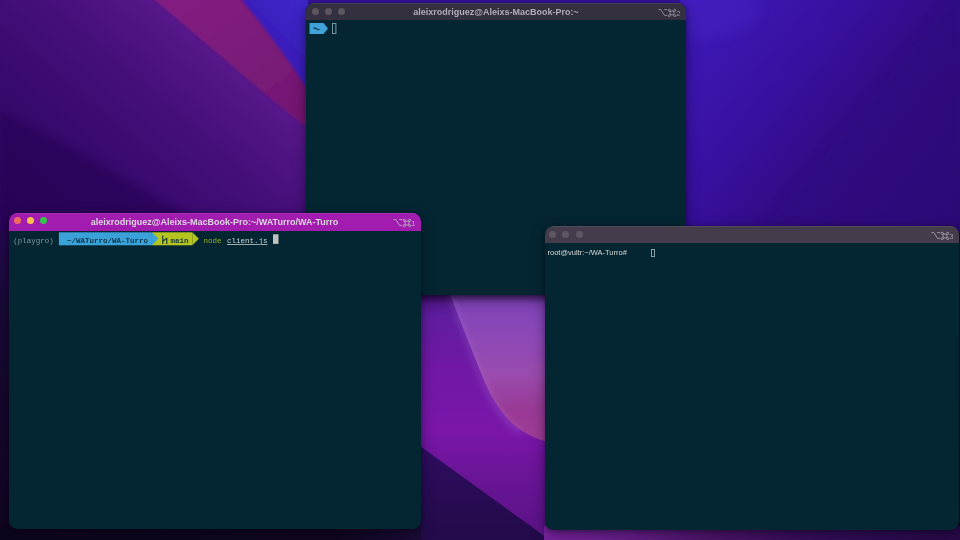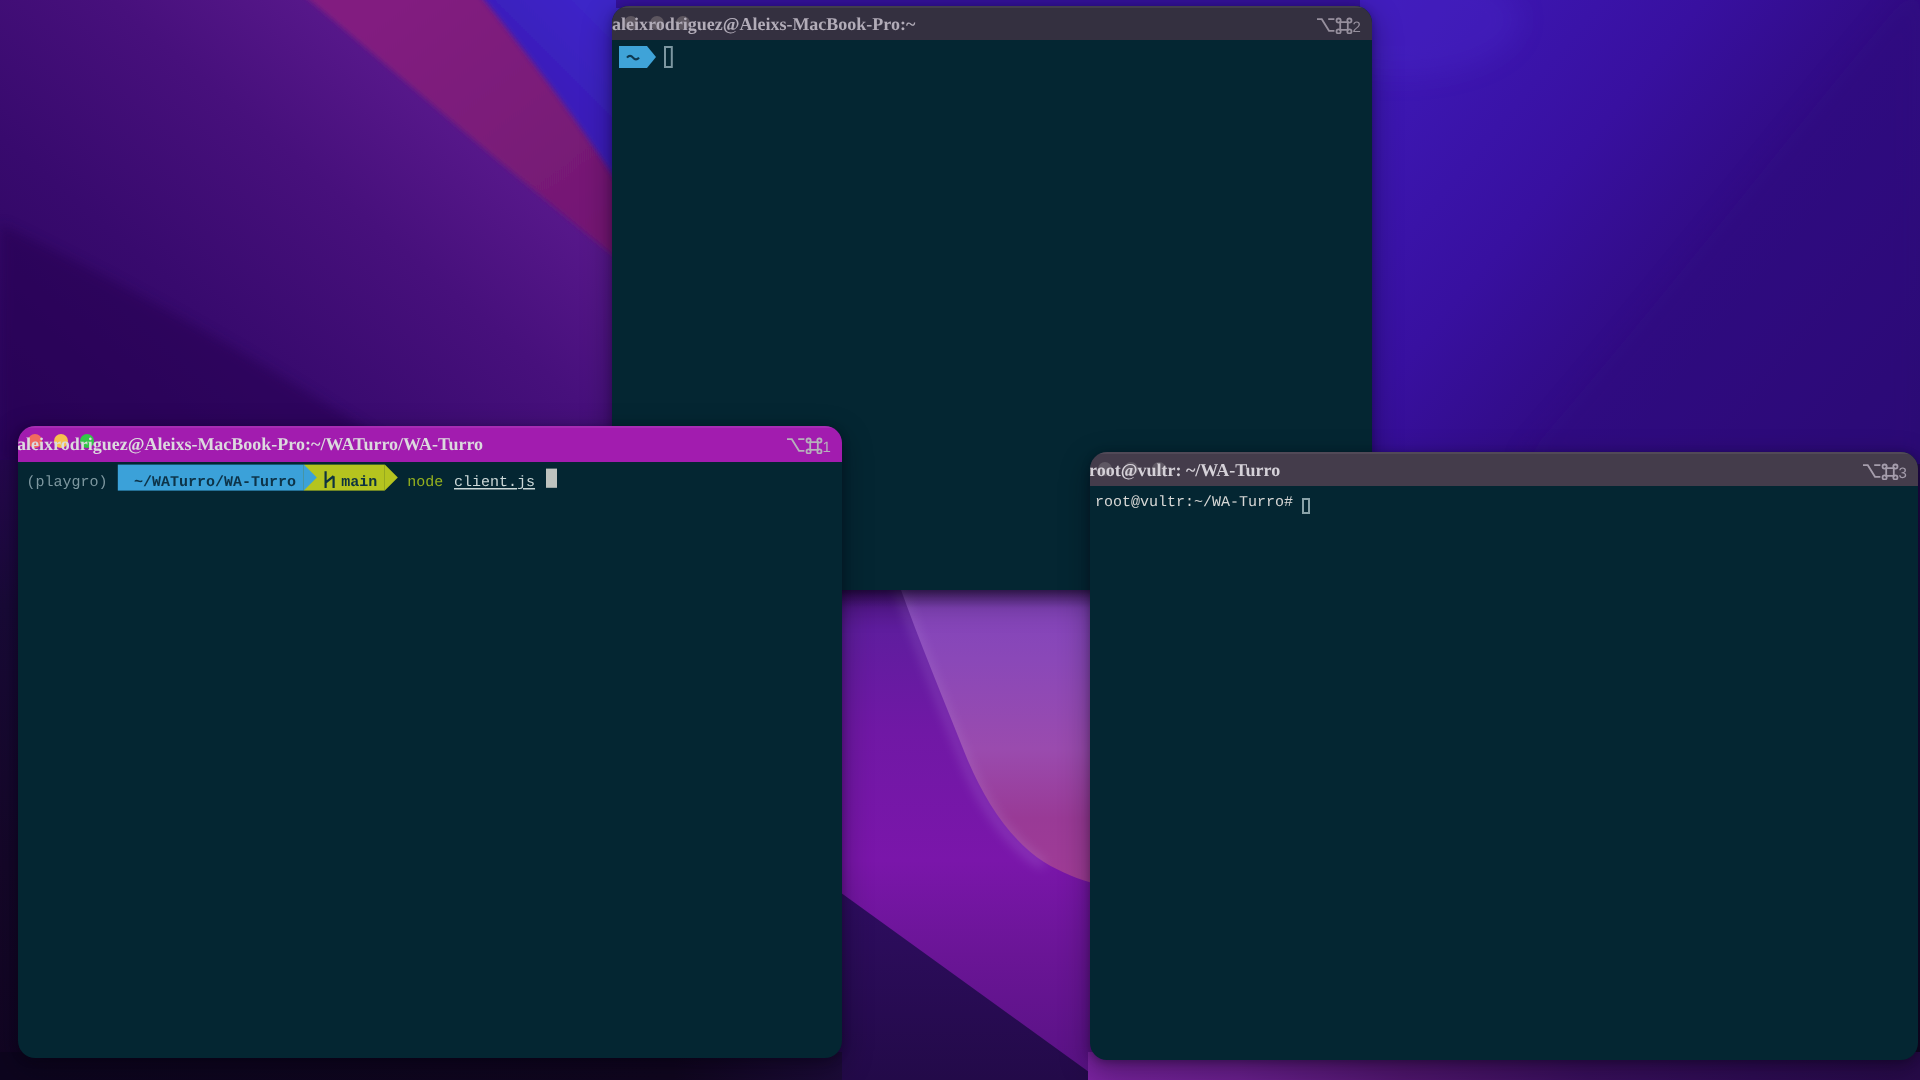--- a/index.html
+++ b/index.html
@@ -3,23 +3,23 @@
 <style>
 *{margin:0;padding:0;box-sizing:border-box;-webkit-font-smoothing:antialiased}
 html,body{width:960px;height:540px;overflow:hidden;background:#000}
 #desk{position:relative;width:960px;height:540px}
 #wall{position:absolute;left:0;top:0}
 .win{position:absolute;border-radius:8.5px;overflow:hidden;
  box-shadow:0 5px 14px 1px rgba(5,2,16,.34),0 1px 4px rgba(5,2,16,.3)}
 .tb{position:relative;width:100%;box-shadow:inset 0 1px 0 rgba(255,255,255,.07)}
 .dots{position:absolute;display:flex}
 .dot{border-radius:50%}
-.ttl{position:absolute;width:100%;font-family:Liberation Serif, serif;font-weight:700;font-size:9px;line-height:10px}
+.ttl{position:absolute;width:100%;text-align:center;font-family:Liberation Sans, sans-serif;font-weight:700;font-size:9px;line-height:10px}
 .keys{position:absolute;font-family:"Liberation Sans",sans-serif}
-.mono{font-family:Liberation Mono, monospace;font-size:7.5px;white-space:pre;position:absolute}
+.mono{font-family:Liberation Sans, sans-serif;font-size:7.5px;white-space:pre;position:absolute}
 </style></head>
 <body>
 <div id="desk">
 <svg id="wall" width="960" height="540" viewBox="0 0 960 540">
 <defs>
 <linearGradient id="lcol" x1="0" y1="0" x2="0" y2="1">
  <stop offset="0" stop-color="#4A1280"></stop>
  <stop offset="0.2" stop-color="#3A0C6E"></stop>
  <stop offset="0.33" stop-color="#2E0760"></stop>
  <stop offset="0.42" stop-color="#260750"></stop>
@@ -153,21 +153,20 @@
  </svg>
 </div>
 
 <div class="win" style="left:544.5px;top:226px;width:414px;height:304px;background:#042632">
  <div class="tb" style="height:17px;background:#443c4b">
   <div class="dots" style="left:4.5px;top:5px;gap:6.3px">
    <div class="dot" style="width:7px;height:7px;background:#5e5763"></div>
    <div class="dot" style="width:7px;height:7px;background:#5e5763"></div>
    <div class="dot" style="width:7px;height:7px;background:#5e5763"></div>
   </div>
-  <div class="ttl" style="top:3.5px;color:#d5d1d8">root@vultr: ~/WA-Turro</div>
   <svg class="keys" style="right:5px;top:4.5px" width="23" height="9" viewBox="0 0 23 9">
    <g stroke="#a59dac" stroke-width="0.9" fill="none">
     <path d="M0.5,1.6 H2.9 L6.5,7.4 H9.2 M6.1,1.6 H9.2"></path>
     <path d="M12.1,3.1 H15.9 V6.9 H12.1 Z"></path>
     <circle cx="11.3" cy="2.3" r="1.05"></circle>
             <circle cx="16.7" cy="2.3" r="1.05"></circle>
     <circle cx="11.3" cy="7.7" r="1.05"></circle>
             <circle cx="16.7" cy="7.7" r="1.05"></circle>
    </g>
    <text x="18.3" y="8" font-family="Liberation Sans,sans-serif" font-size="7.5" fill="#a59dac">3</text>

